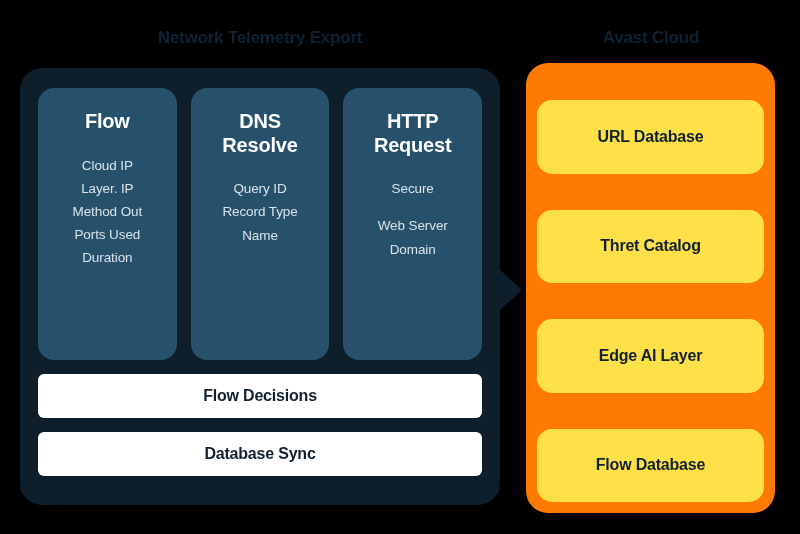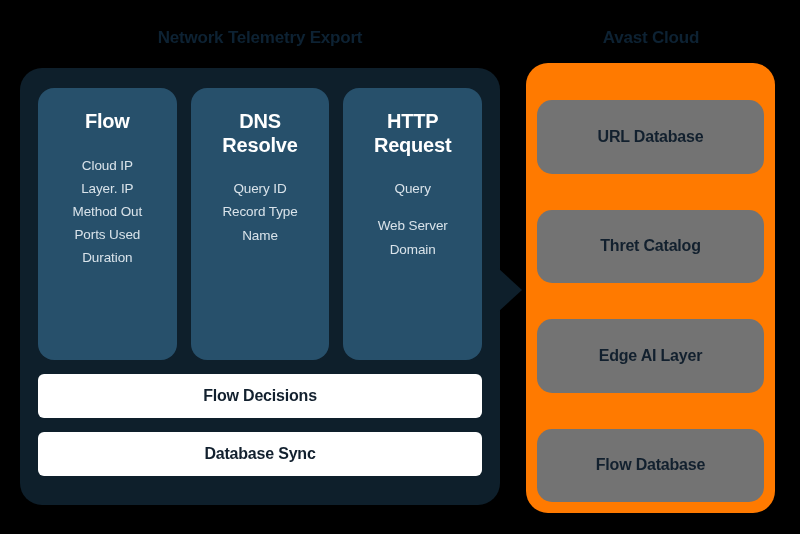--- a/index.html
+++ b/index.html
@@ -111,21 +111,21 @@
     background: #ff7a00;
     border-radius: 22px;
     box-sizing: border-box;
     padding: 11px;
     display: flex;
     flex-direction: column;
     gap: 10px;
   }
   .cloud-card {
     flex: 1;
-    background: #737373;
+    background: #fde047;
     border-radius: 15px;
     display: flex;
     align-items: center;
     justify-content: center;
     margin-top: 26px;
   }
   .cloud-card-label {
     color: #12202e;
     font-size: 16px;
     font-weight: bold;
@@ -162,21 +162,21 @@
         <div class="col-item">Query ID</div>
         <div class="col-item">Record Type</div>
         <div class="col-item">Name</div>
       </div>
     </div>
 
     <div class="col-card">
       <div class="col-title">HTTP
 Request</div>
       <div class="col-items">
-        <div class="col-item">Query</div>
+        <div class="col-item">Secure</div>
         <div class="col-item-group">
           <div class="col-item">Web Server</div>
           <div class="col-item">Domain</div>
         </div>
       </div>
     </div>
 
   </div>
 
   <div class="white-bar">

